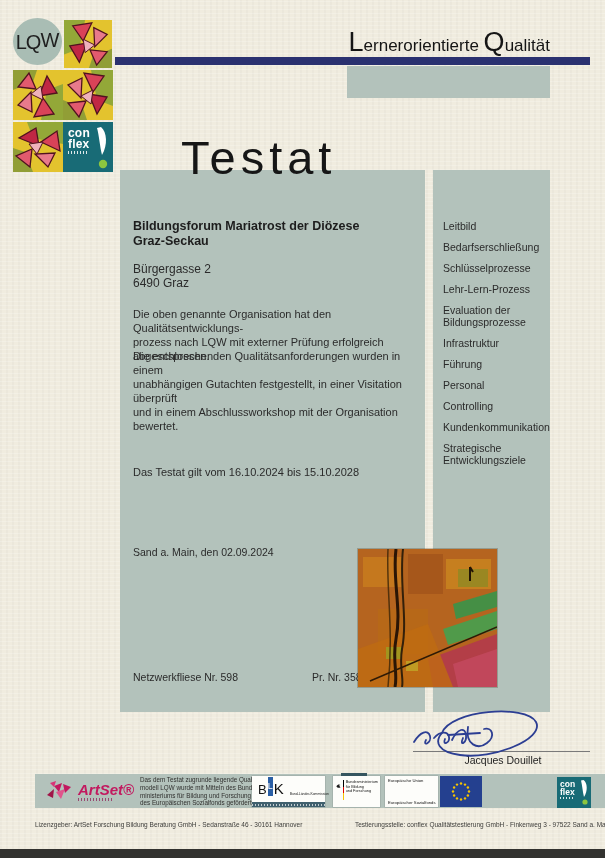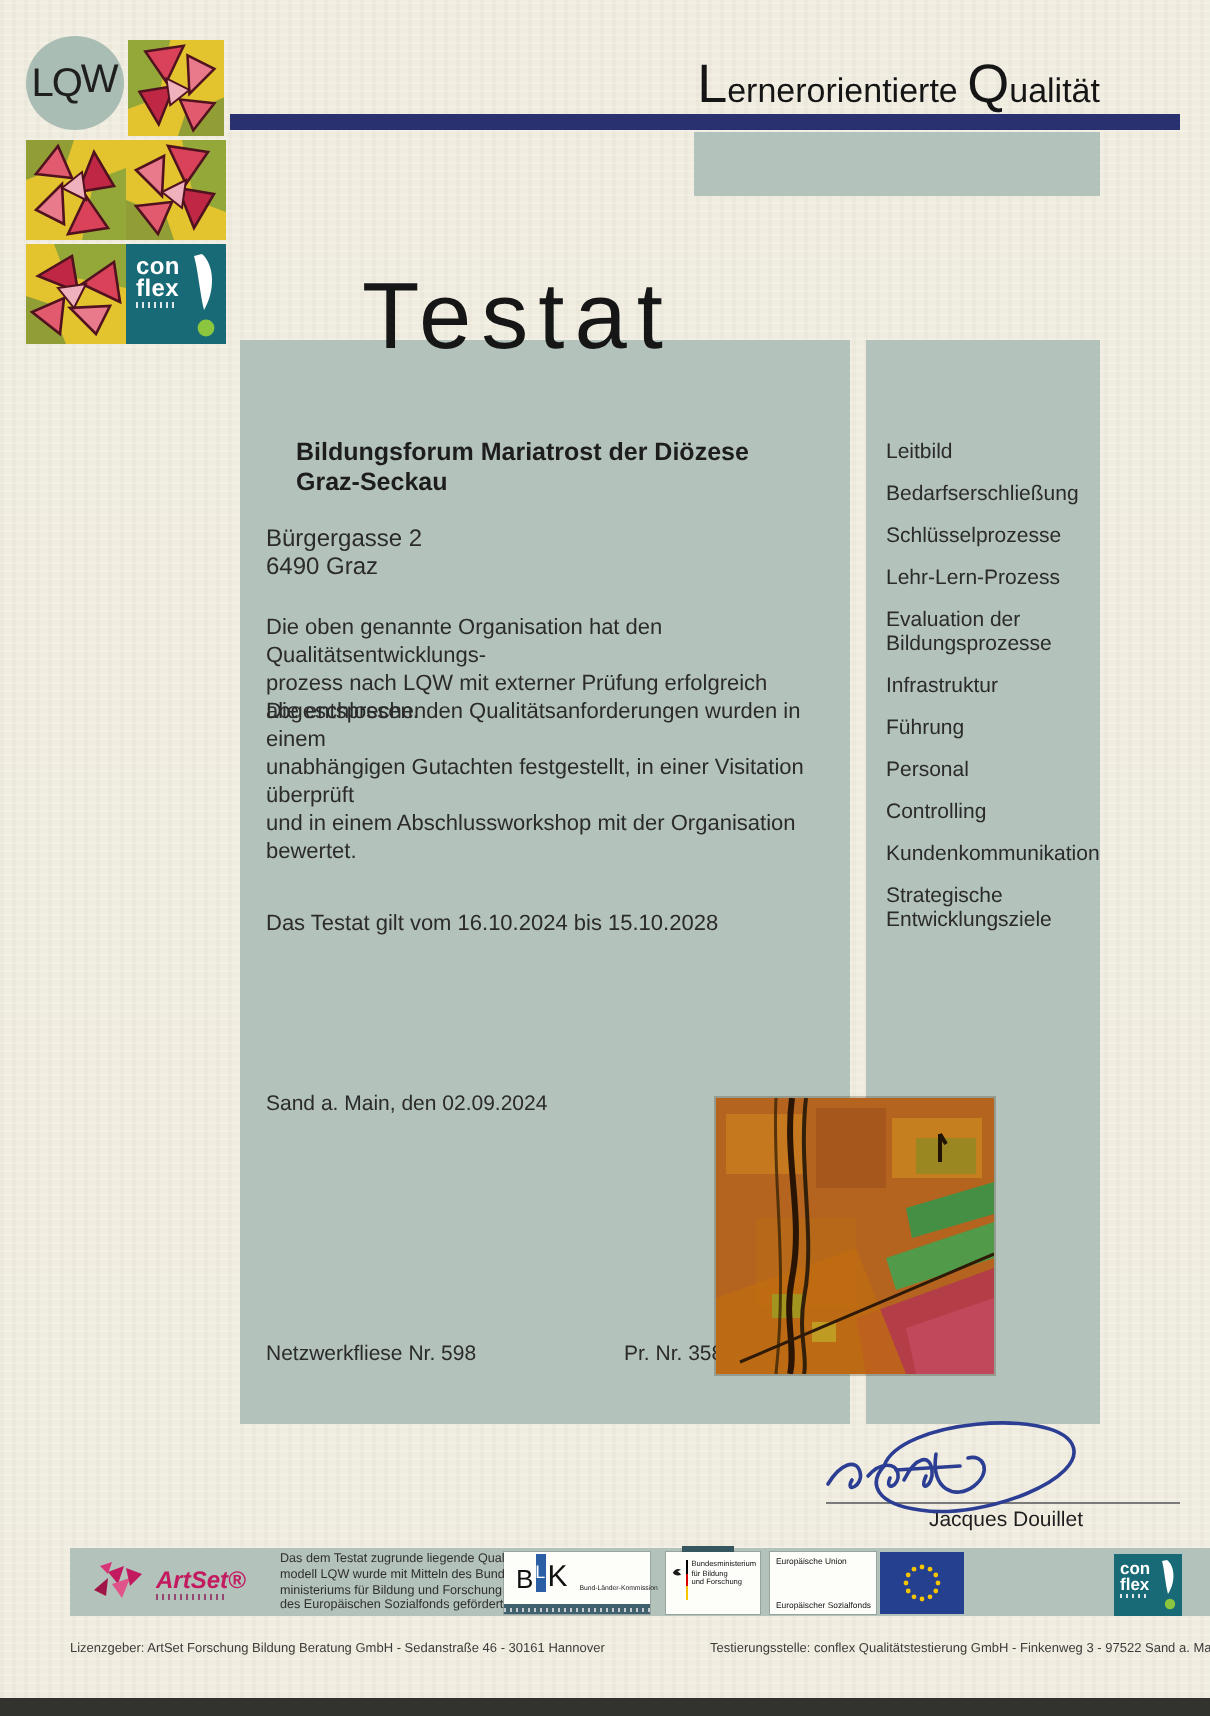--- a/index.html
+++ b/index.html
@@ -37,43 +37,43 @@
   .title1 { top:27px; right:55px; font-size:17px; color:#151515; white-space:nowrap; z-index:3;text-align:center; }
   .title2 { top:69px; right:64px; font-size:17px; color:#151515; white-space:nowrap; z-index:3; }
   .bigcap { font-size:27px; }
 
   .heading { left:181px; top:130px; font-size:47px; letter-spacing:5px; color:#161616; z-index:2; }
 
   
   .main-panel { left:120px; top:170px; width:305px; height:542px; background:#b3c2bb; }
   .side-panel { left:433px; top:170px; width:117px; height:542px; background:#b3c2bb; }
 
-  .org { left:148px; top:219px; font-weight:bold; font-size:12.5px; line-height:15px; color:#1d1d1d; }
+  .org { left:133px; top:219px; font-weight:bold; font-size:12.5px; line-height:15px; color:#1d1d1d; }
   .addr { left:133px; top:262px; font-size:12px; line-height:14px; }
   .para { left:133px; font-size:11px; line-height:14px; width:290px; }
-  .p1 { top:307px; } .p2 { top:349px; } .p3 { top:416px; } .p4 { top:455px; }
+  .p1 { top:307px; } .p2 { top:349px; } .p3 { top:416px; } .p4 { top:465px; }
   .date-line { left:133px; top:546px; font-size:10.5px; }
   .nw-line { left:133px; top:671px; font-size:10.5px; }
   .pr-line { left:312px; top:671px; font-size:10.5px; }
 
   .side-list { left:443px; top:220px; width:106px; font-size:10.5px; line-height:12px; }
   .side-list .item { margin-bottom:9px; }
 
   .artwork { left:358px; top:549px; width:139px; height:138px; z-index:2; box-shadow:0 0 0 1px rgba(60,40,10,.25); }
   .artwork svg { display:block; width:100%; height:100%; }
 
   
   .sig-svg { left:406px; top:700px; width:152px; height:64px; z-index:3; }
   .sig-line { left:413px; top:751px; width:177px; height:1px; background:#7a7a7a; }
   .sig-name { left:438px; top:754px; width:130px; text-align:center; font-size:10.5px; color:#1e1e1e; }
 
   
   .footer-band { left:35px; top:774px; width:570px; height:34px; background:#b3c2bb; }
   .artset { left:45px; top:779px; width:90px; height:24px; display:flex; align-items:center; gap:3px; }
-  .artset-label { color:#c2195f; font-weight:bold; font-size:12px; font-style:italic; }
+  .artset-label { color:#c2195f; font-weight:bold; font-size:15px; font-style:italic; }
   .funding { left:140px; top:776px; font-size:6.3px; line-height:7.8px; color:#30302e; }
 
   .wbox { top:776px; height:31px; background:#fdfdfa; box-shadow:0 0 0 .5px rgba(0,0,0,.15); }
   .blk-box { left:252px; width:73px; }
   .blk-row { display:flex; align-items:flex-end; padding:3px 0 0 6px; height:17px; }
   .blk-b { font-size:13px; line-height:13px; color:#111; }
   .blk-lbar { width:7px; height:19px; background:#2a5fa5; color:#fff; font-size:9px; line-height:19px; text-align:center; margin:0 1px; }
   .blk-k { font-size:15px; line-height:14px; color:#111; }
   .blk-caption { font-size:3.4px; color:#222; padding-left:6px; white-space:nowrap; }
   .blk-band { position:absolute; left:0; bottom:0; width:100%; height:5px; background:#40606e; }

